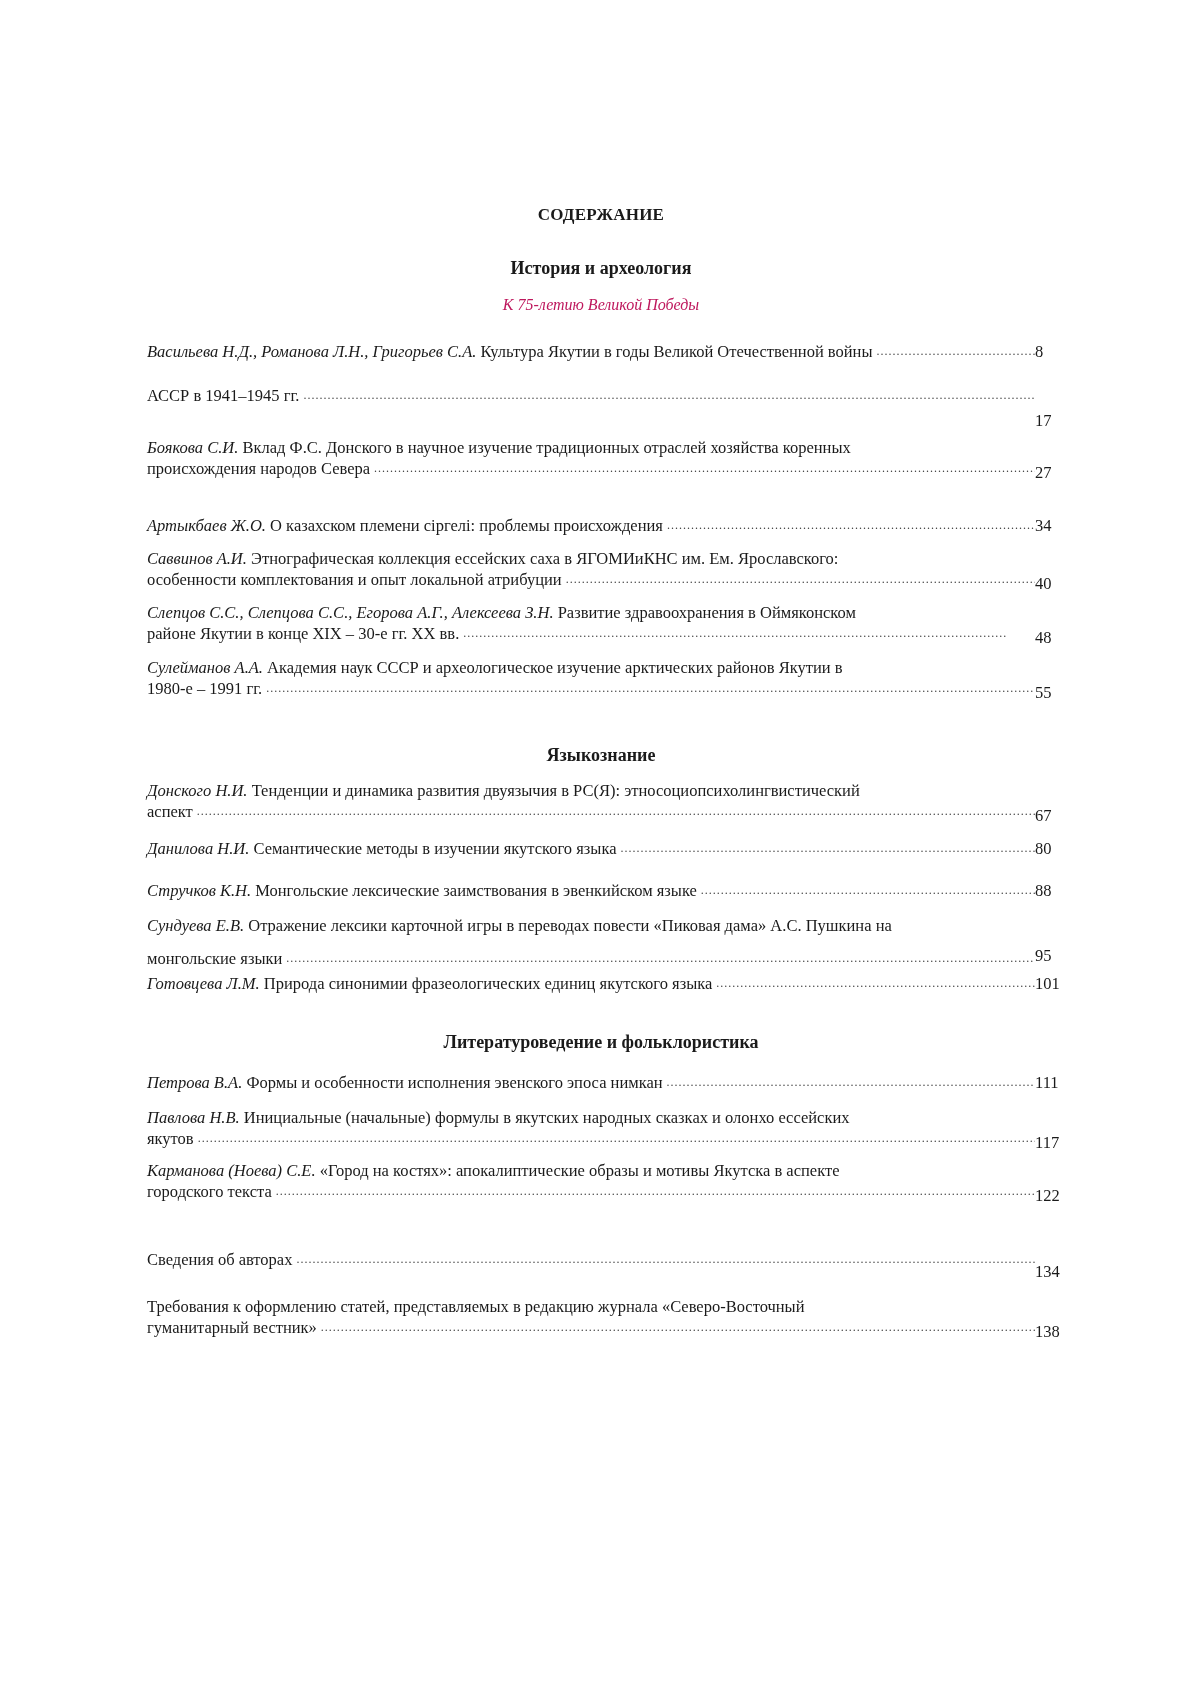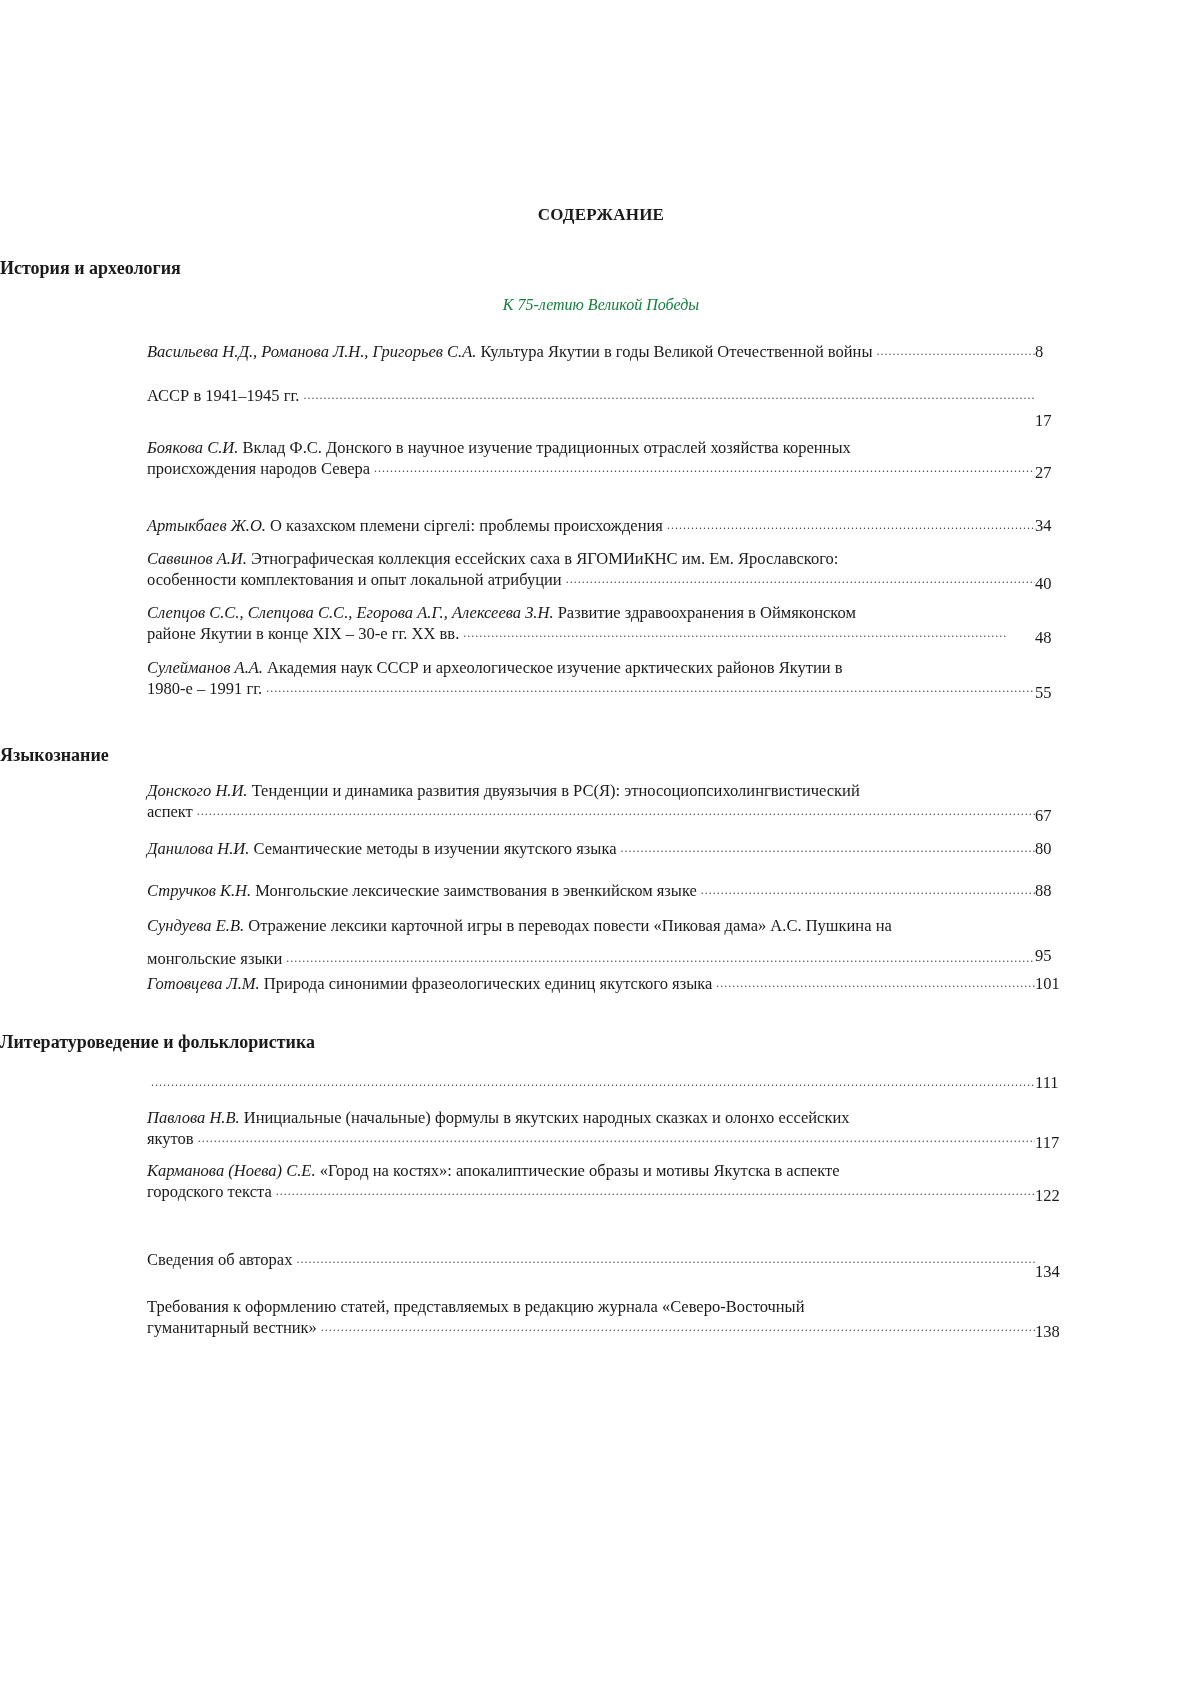--- a/index.html
+++ b/index.html
@@ -6,26 +6,26 @@
   body {
     width: 1202px; height: 1701px; position: relative; overflow: hidden;
     font-family: "Liberation Serif", "DejaVu Serif", serif;
     color: #1a1a1a;
   }
   .page-title {
     position: absolute; left: 0; width: 1202px; top: 205px;
     text-align: center; font-weight: bold; font-size: 17px; letter-spacing: 0.2px;
   }
   .section-head {
-    position: absolute; left: 0; width: 1202px; text-align: left;
+    position: absolute; left: 0; width: 1202px; text-align: center;
     font-weight: bold; font-size: 18px;
   }
   .subsection-head {
     position: absolute; left: 0; width: 1202px; text-align: center;
-    font-style: italic; font-size: 16px; color: #15803d;
+    font-style: italic; font-size: 16px; color: #be185d;
   }
   .entry {
     position: absolute; left: 147px; width: 928px;
     font-size: 16.5px; line-height: 21px;
   }
   .entry .body {
     width: 888px; text-align: justify; display: block;
   }
   .entry .author { font-style: italic; }
   .entry .last-line {
@@ -153,20 +153,21 @@
       <span class="txt"><span class="author">Готовцева Л.М.</span><span> Природа синонимии фразеологических единиц якутского языка</span></span>
       <span class="dots"></span>
     </div>
   <span class="page" style="top:0">101</span>
 </div>
 
 <div class="section-head" style="top:1032px">Литературоведение и фольклористика</div>
 
 <div class="entry" style="top:1072px">
   <div class="last-line">
+      <span class="txt"><span class="author">Петрова В.А.</span><span> Формы и особенности исполнения эвенского эпоса нимкан</span></span>
       <span class="dots"></span>
     </div>
   <span class="page" style="top:0">111</span>
 </div>
 
 <div class="entry" style="top:1107px">
   <div class="body"><span class="author">Павлова Н.В.</span><span> Инициальные (начальные) формулы в якутских народных сказках и олонхо ессейских</span></div>
   <div class="last-line">
       <span class="txt">якутов</span>
       <span class="dots"></span>

